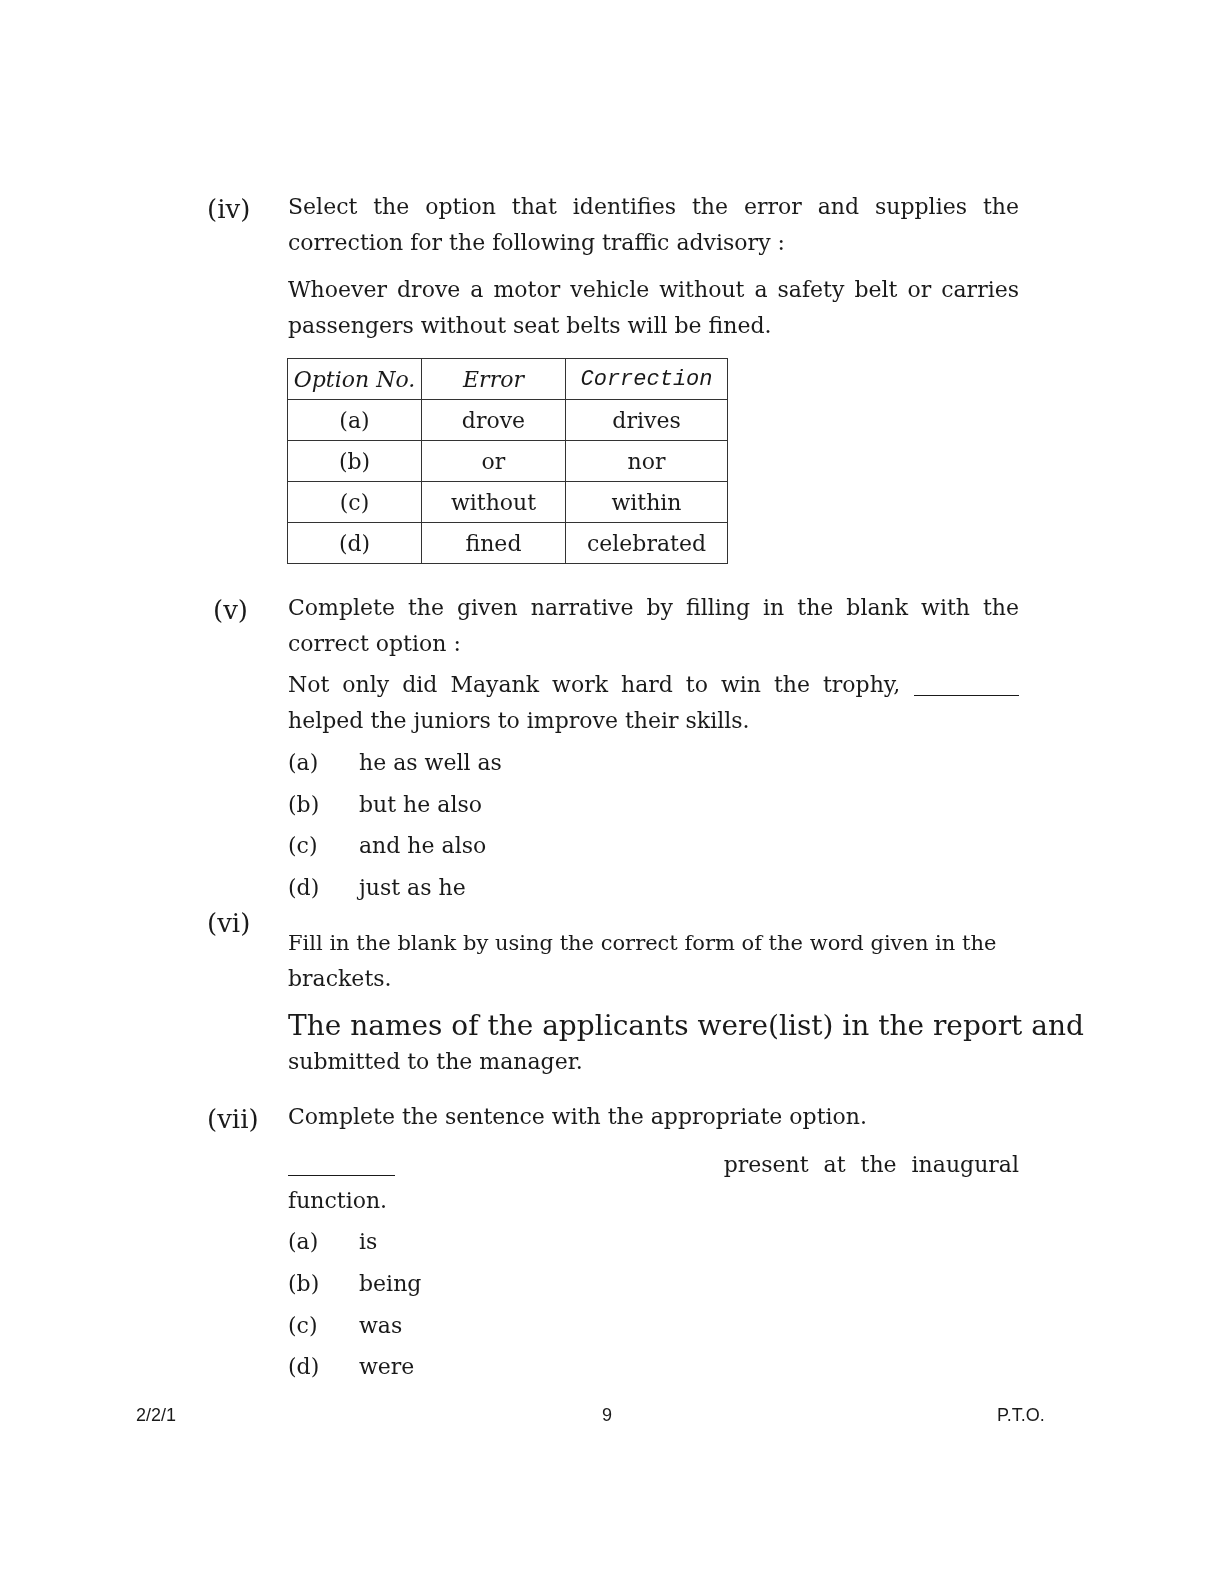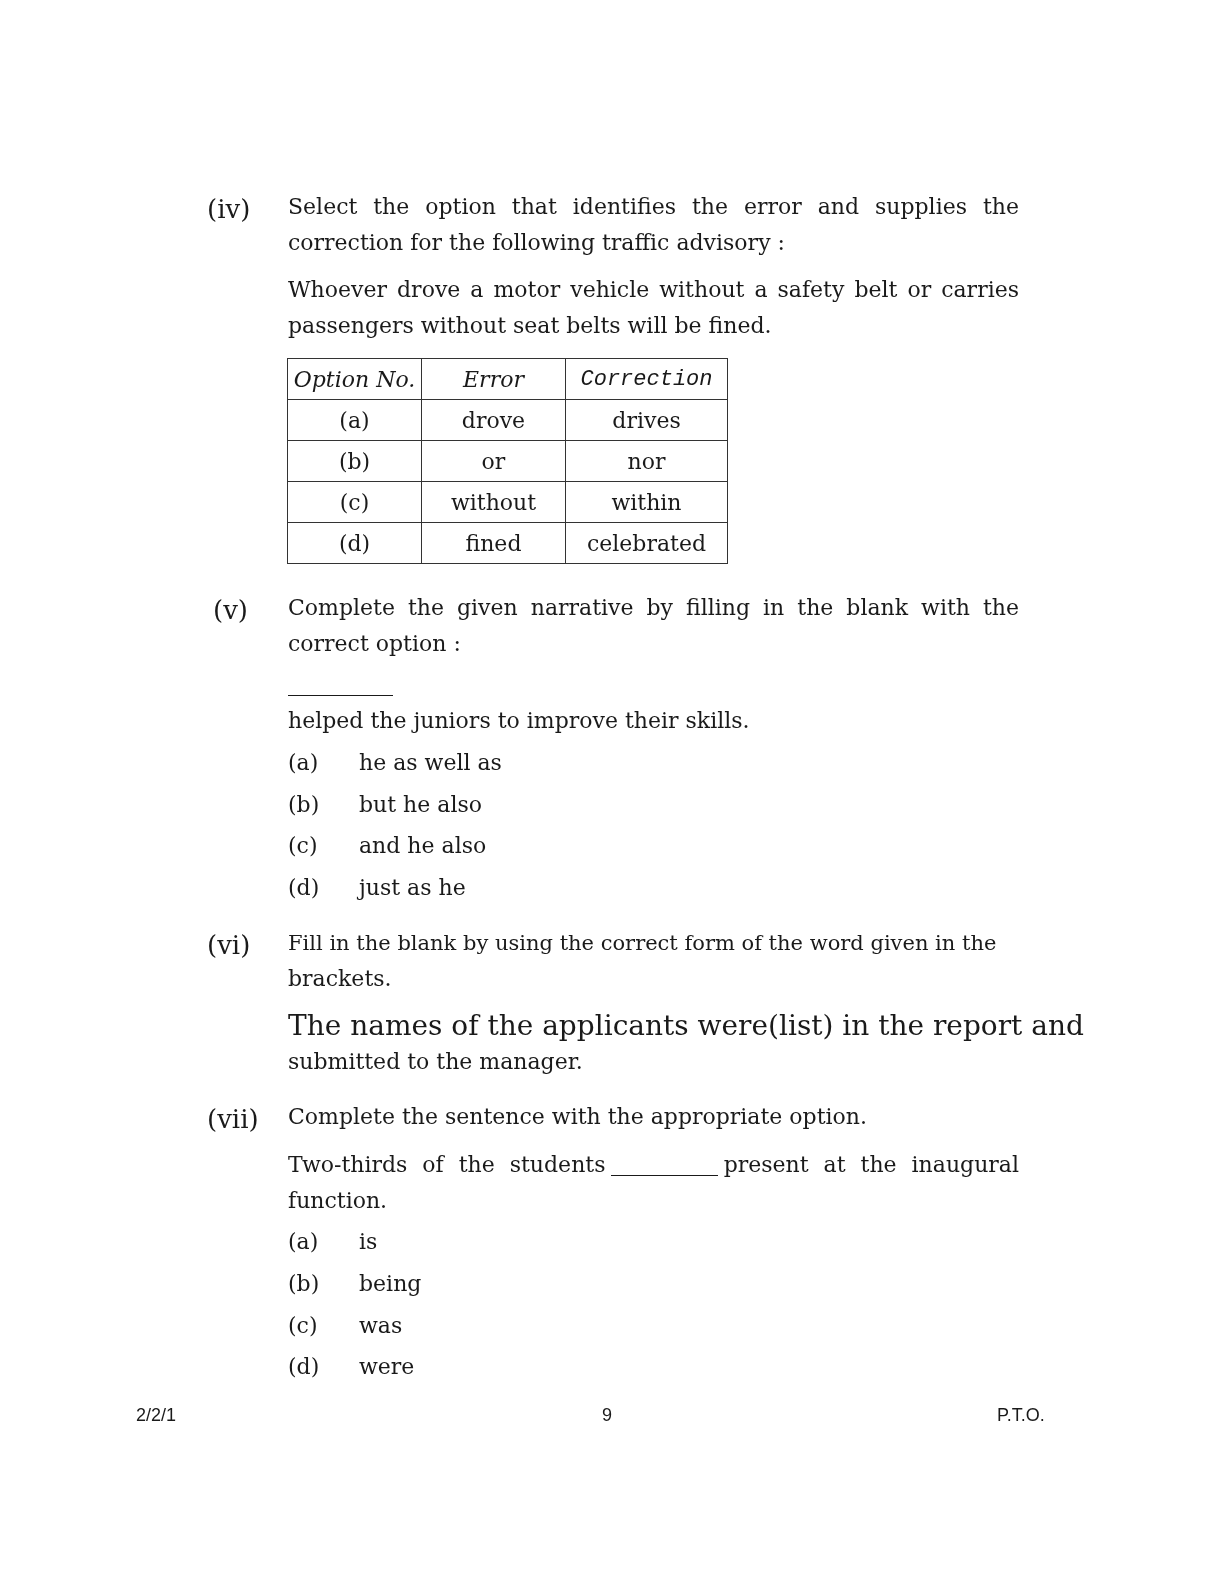--- a/index.html
+++ b/index.html
@@ -71,51 +71,51 @@
     </tr>
   </tbody>
     </table>
 </div>
 
 <div>
   <span class="qnum" style="left:213px;top:595px;">(v)</span>
   <div class="line justify" style="top:590px;">Complete the given narrative by filling in the blank with the</div>
   <div class="line" style="top:626px;">correct option :</div>
   <div class="line" style="top:667px; display:flex; justify-content:space-between;">
+    <span style="word-spacing:6px;">Not only did Mayank work hard to win the trophy,</span>
     <span class="blank" style="width:105px;margin-top:10px;"></span>
   </div>
   <div class="line" style="top:703px;">helped the juniors to improve their skills.</div>
 
   <span class="opt-label" style="top:750px;">(a)</span>
   <span class="opt-text" style="top:750px;">he as well as</span>
   <span class="opt-label" style="top:792px;">(b)</span>
   <span class="opt-text" style="top:792px;">but he also</span>
   <span class="opt-label" style="top:833px;">(c)</span>
   <span class="opt-text" style="top:833px;">and he also</span>
   <span class="opt-label" style="top:875px;">(d)</span>
   <span class="opt-text" style="top:875px;">just as he</span>
 </div>
 
 <div>
-  <span class="qnum" style="left:207px;top:930px;">(vi)</span>
+  <span class="qnum" style="left:207px;top:908px;">(vi)</span>
   <div class="line" style="top:925px; font-size:21px;">Fill in the blank by using the correct form of the word given in the</div>
   <div class="line" style="top:961px;">brackets.</div>
   <div class="line" style="top:1008px; display:flex; justify-content:space-between; font-size:28px;">
     <span>The names of the applicants were</span>
     <span class="blank" style="width:95px;margin-top:10px;"></span>
     <span>(list) in the report and</span>
   </div>
   <div class="line" style="top:1044px;">submitted to the manager.</div>
 </div>
 
 <div>
   <span class="qnum" style="left:207px;top:1104px;">(vii)</span>
   <div class="line" style="top:1099px;">Complete the sentence with the appropriate option.</div>
   <div class="line" style="top:1147px; display:flex; justify-content:space-between;">
-    <span style="word-spacing:8px;">Two-thirds of the students</span>
     <span class="blank" style="width:107px;margin-top:10px;"></span>
     <span style="word-spacing:8px;">present at the inaugural</span>
   </div>
   <div class="line" style="top:1183px;">function.</div>
 
   <span class="opt-label" style="top:1229px;">(a)</span>
   <span class="opt-text" style="top:1229px;">is</span>
   <span class="opt-label" style="top:1271px;">(b)</span>
   <span class="opt-text" style="top:1271px;text-align:right;">being</span>
   <span class="opt-label" style="top:1313px;">(c)</span>

